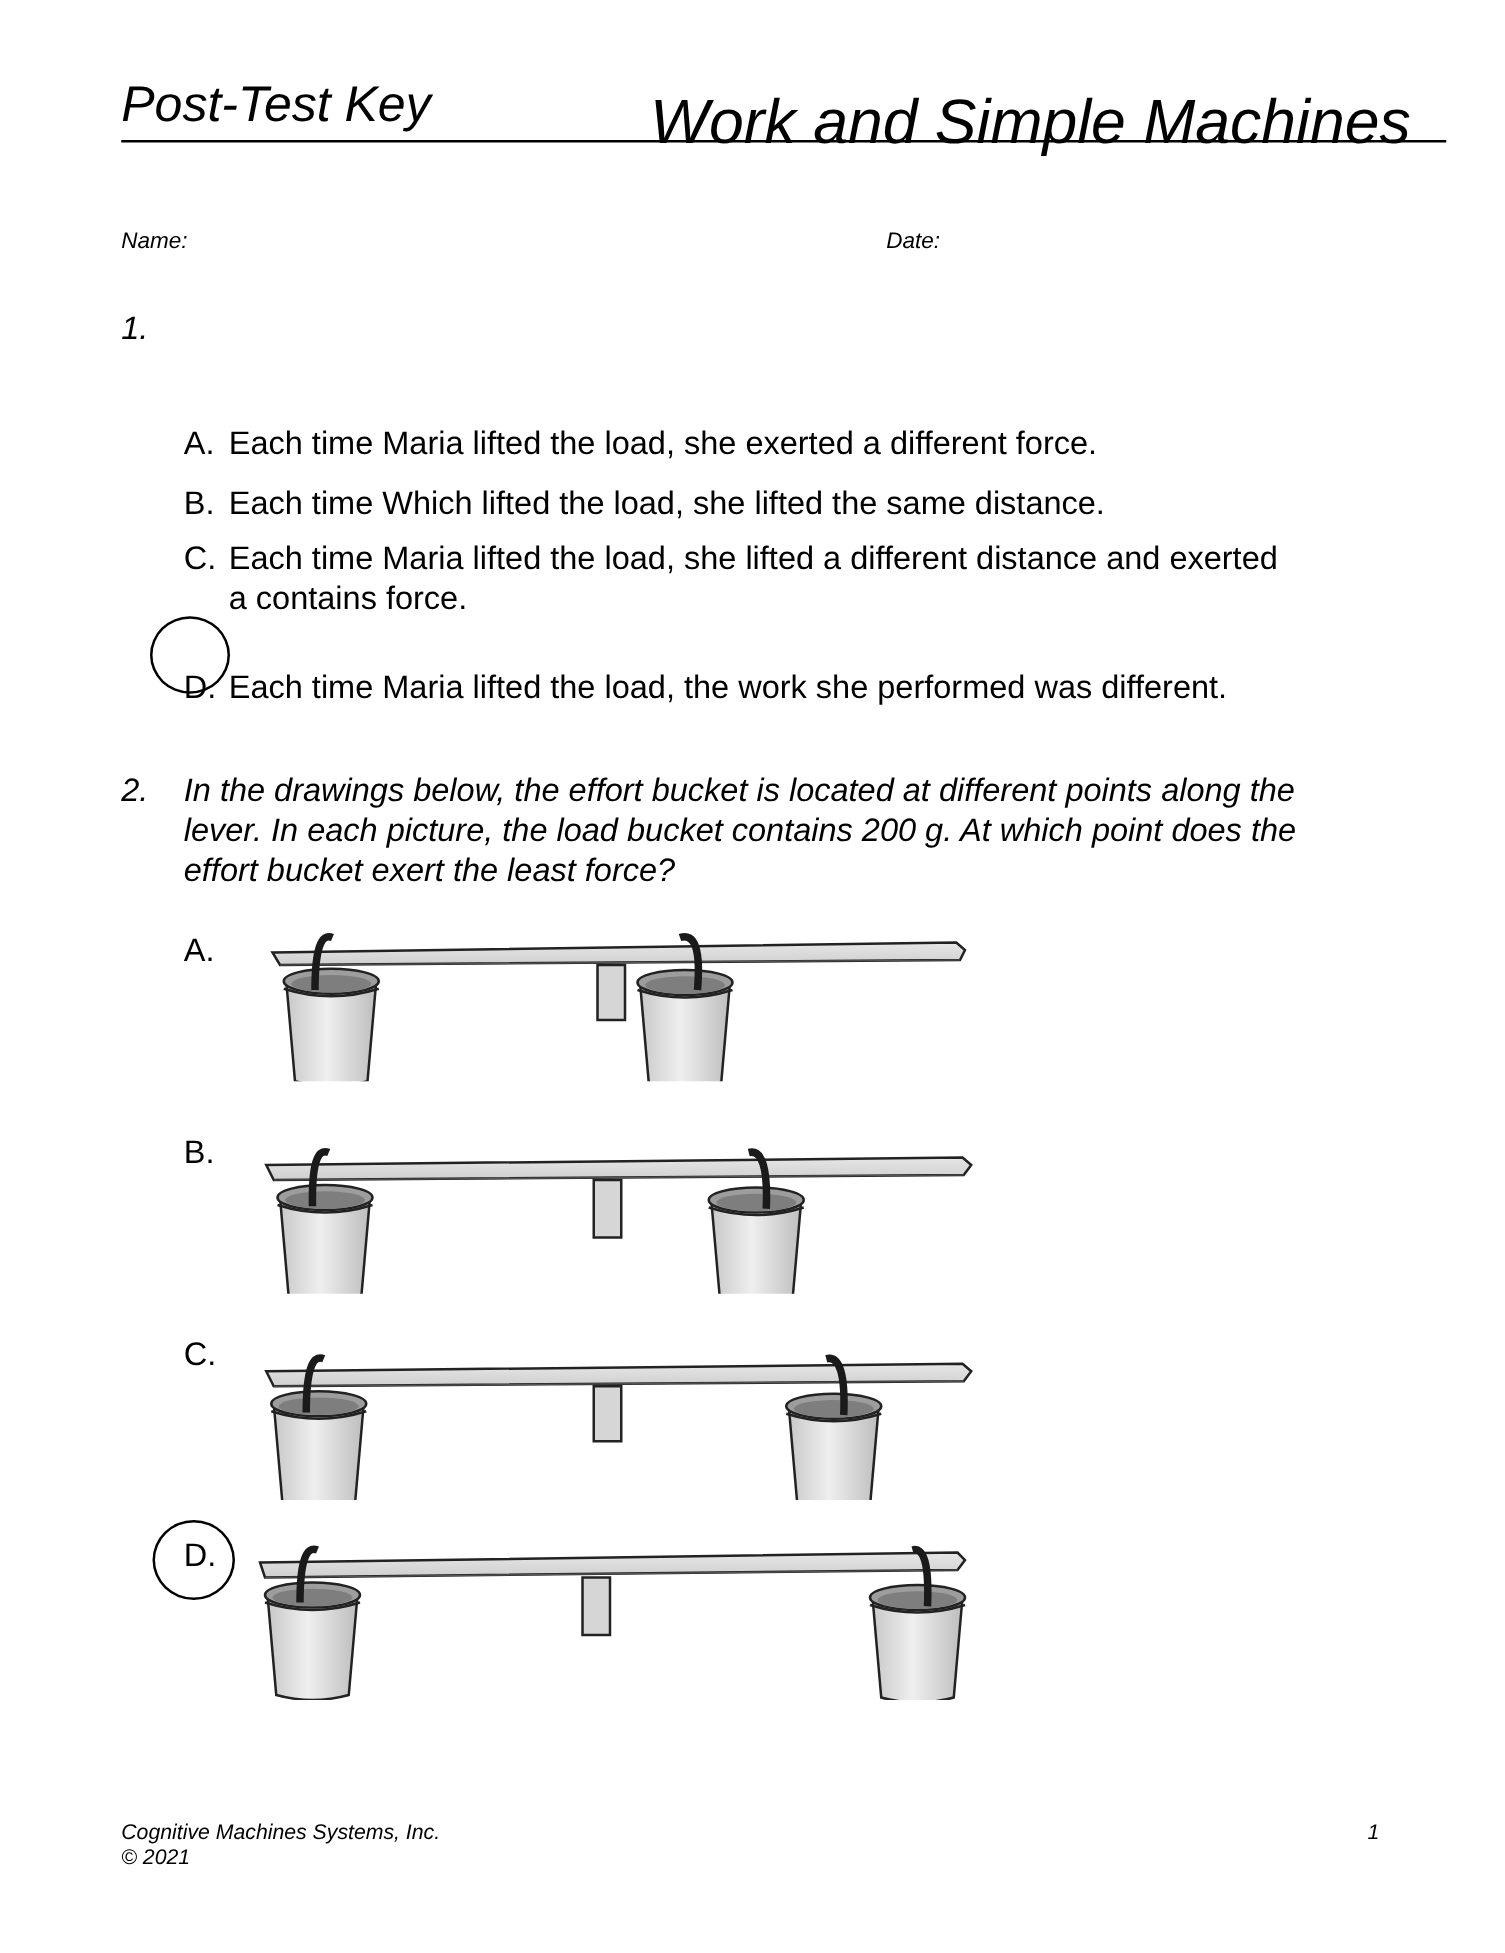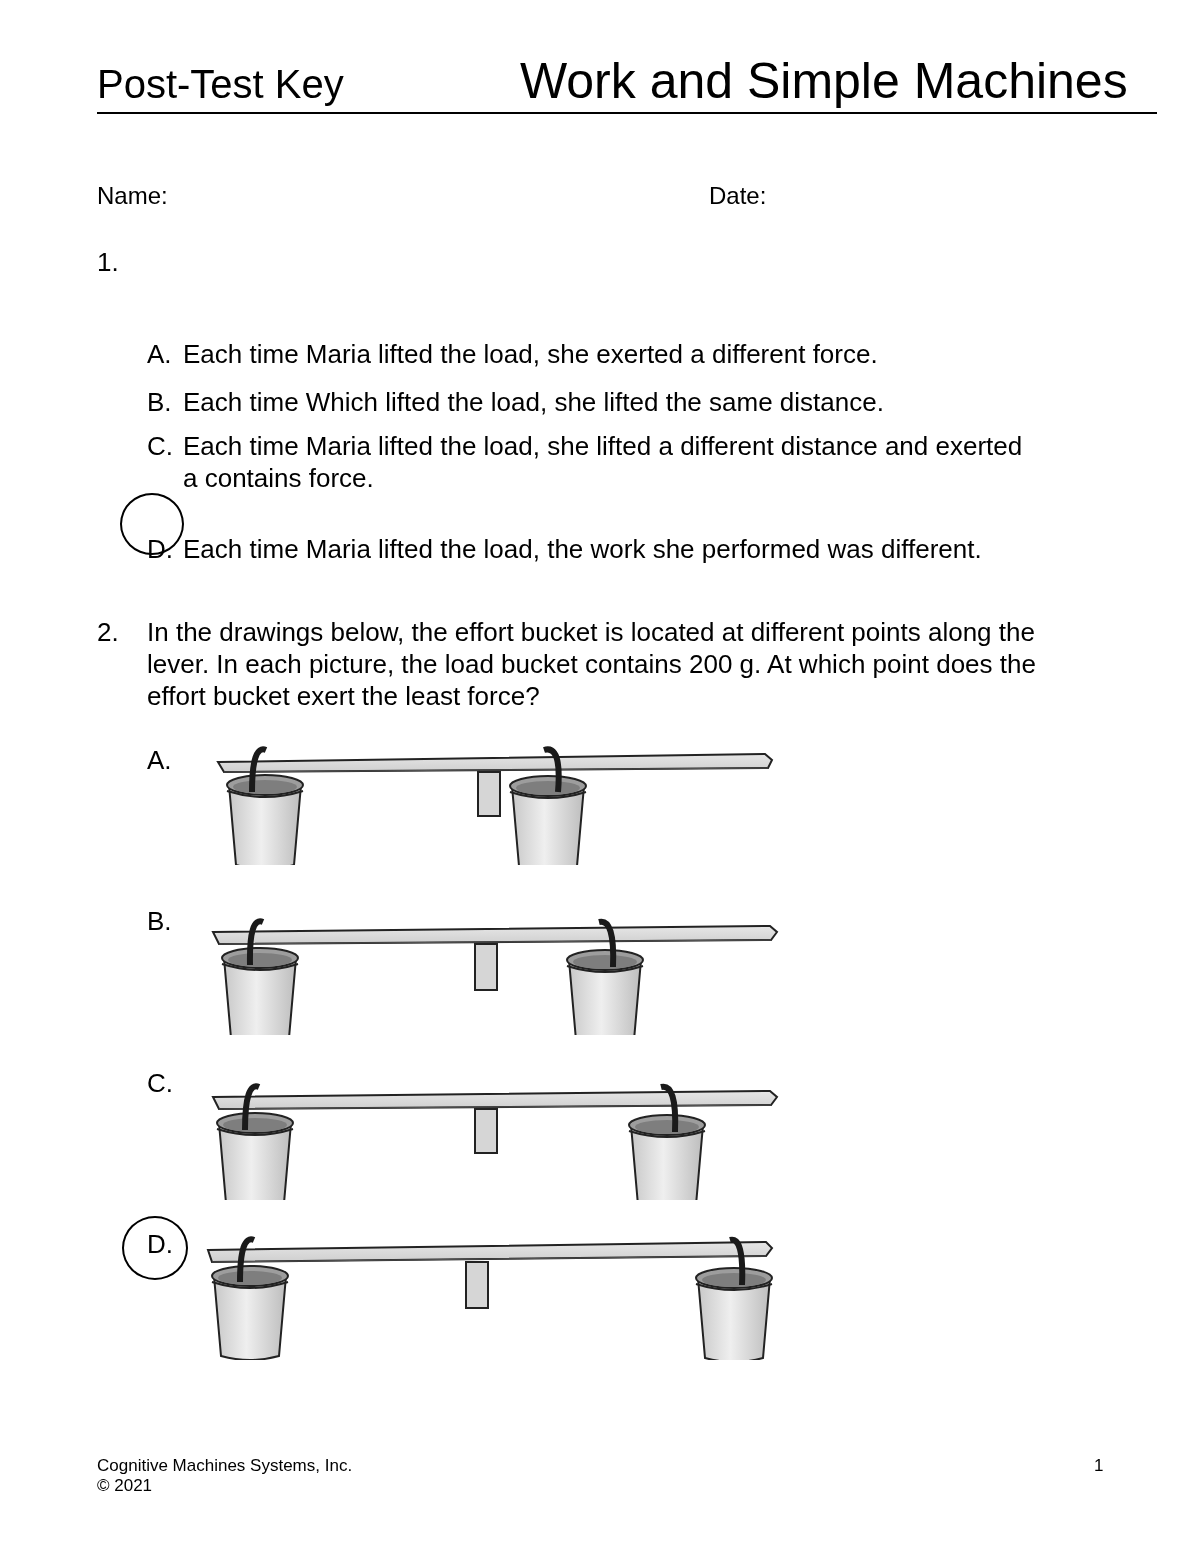--- a/index.html
+++ b/index.html
@@ -1,21 +1,21 @@
 <!DOCTYPE html>
 <html><head>
 <meta charset="utf-8">
 <style>
   html, body { margin: 0; padding: 0; background: #ffffff; }
   body { width: 1204px; height: 1562px; position: relative; font-family: "Liberation Sans", sans-serif; color: #000; overflow: hidden; }
-  .abs { position: absolute; }
+  .abs { position: absolute; font-style: italic; }
   .hdr-left { left: 97px; top: 62px; font-size: 40px; }
-  .hdr-right { left: 520px; top: 52px; font-size: 50px; }
+  .hdr-right { left: 520px; top: 68px; font-size: 50px; }
   .hdr-rule { left: 97px; top: 112px; width: 1060px; height: 2px; background: #000; }
-  .lbl { font-size: 24px; }
+  .lbl { font-size: 18px; }
   .q { font-size: 26px; line-height: 32px; }
   .qnum { position: absolute; left: 97px; }
   .qtext { position: absolute; left: 147px; width: 960px; }
   .opt { position: absolute; left: 147px; font-size: 26px; line-height: 32px; width: 960px; }
   .opt .letter { display: inline-block; width: 36px; }
   .opt .hang { display: block; padding-left: 36px; }
   .circle { position: absolute; border: 2px solid #000; border-radius: 50%; }
   .fig-label { position: absolute; left: 147px; font-size: 26px; }
   .lever { position: absolute; }
   .footer { font-size: 17px; line-height: 20px; }

